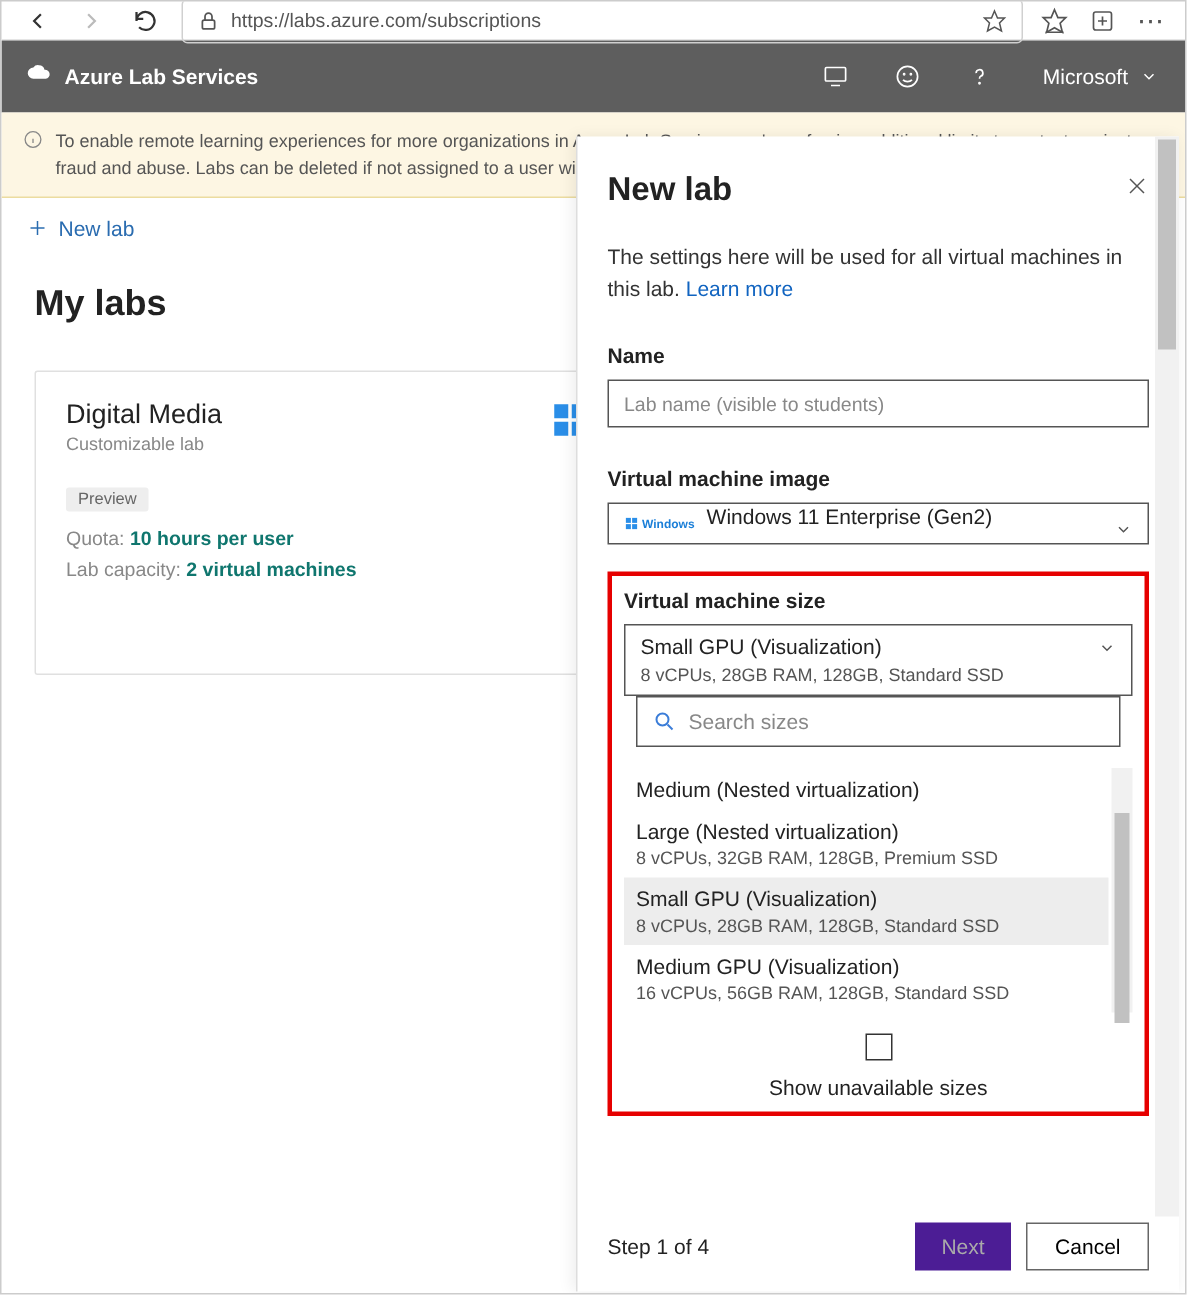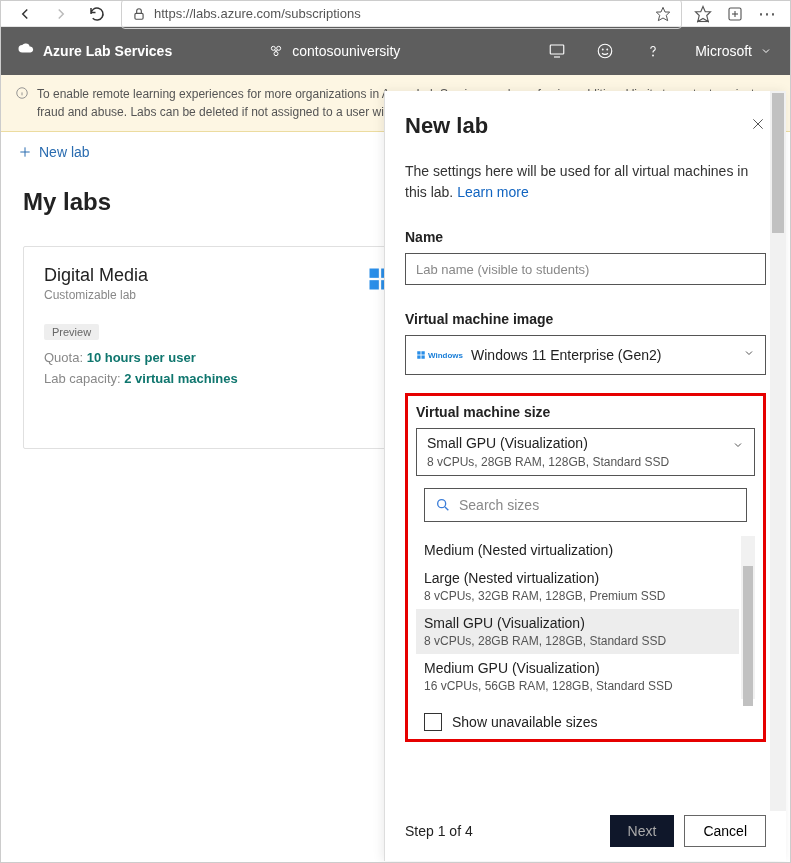--- a/index.html
+++ b/index.html
@@ -47,50 +47,50 @@
   .flyout-scroll-track { position:absolute; right:0; top:0; bottom:50px; width:16px; background:#f1f1f1;}
   .flyout-scroll-thumb { position:absolute; right:2px; top:2px; width:12px; height:140px; background:#c1c1c1;}
   .flyout-header { display: flex; align-items: center; justify-content: space-between; margin-bottom: 22px; }
   .flyout-title { font-size: 22px; font-weight: 600; color: #222; }
   .flyout-close { color: #666; cursor: pointer; }
   .flyout-desc { font-size: 14px; color: #333; line-height: 1.5; }
   .flyout-desc a { color: #1164c0; text-decoration: none; }
   .field-label { font-size: 14px; font-weight: 600; color: #222; margin-top: 26px; margin-bottom: 8px; }
   .text-input { width: 100%; height: 32px; border: 1px solid #555; padding: 0 10px; font-size: 13px; color: #555; }
   .text-input::placeholder { color: #888; }
-  .vm-image-select { width: 100%; height: 40px; border: 1px solid #555; display: flex; align-items: center; padding: 0 10px; gap: 8px; font-size: 14px; color: #222; position: relative; }
+  .vm-image-select { width: 100%; height: 28px; border: 1px solid #555; display: flex; padding: 0 10px; gap: 8px; font-size: 14px; color: #222; position: relative; }
   .vm-image-select .chev { position: absolute; right: 10px; top: 10px; color: #555; }
   .win-small { font-size: 8px; color: #1b7fd8; font-weight: 600; display:flex; align-items:center; gap:2px;}
 
   .red-box { border: 3px solid #e60000; padding: 8px; margin-top: 18px; }
   .vm-size-select { border: 1px solid #555; padding: 6px 10px; display: flex; flex-direction: column; position: relative; }
   .vm-size-select .sel-name { font-size: 14px; color: #222; }
   .vm-size-select .sel-spec { font-size: 12px; color: #555; margin-top: 4px; }
   .vm-size-select .chev { position: absolute; right: 10px; top: 8px; color: #555; }
 
-  .dropdown-open { margin-top: 12px; }
+  .dropdown-open { }
   .search-box { border: 1px solid #555; height: 34px; display: flex; align-items: center; padding: 0 10px; gap: 8px; font-size: 14px; color: #888; margin: 0 8px; }
   .options-wrap { position:relative; margin-top: 14px; }
   .options-list { max-height: 210px; overflow: hidden; padding-right:16px;}
   .option { padding: 6px 8px; }
   .option.selected { background: #ededed; }
   .opt-name { font-size: 14px; color: #222; }
   .opt-spec { font-size: 12px; color: #555; margin-top: 3px; }
   .inner-track { position:absolute; right:0; top:0; bottom:0; width:14px; background:#f1f1f1;}
   .inner-thumb { position:absolute; right:2px; top:30px; width:10px; height:140px; background:#c1c1c1;}
 
-  .checkbox-row { display: flex; align-items: center; gap: 10px; margin-top: 14px; padding: 0 8px; }
+  .checkbox-row { display: flex; align-items: center; gap: 10px; margin-top: 14px; padding: 0 8px; flex-direction: column; }
   .checkbox-box { width: 18px; height: 18px; border: 1px solid #333; }
   .checkbox-label { font-size: 14px; color: #222; }
 
   .flyout-footer { margin-top: auto; display: flex; align-items: center; padding-top: 14px; }
   .step-text { font-size: 14px; color: #222; }
   .footer-btns { margin-left: auto; display: flex; gap: 10px; }
   .btn { height: 32px; padding: 0 18px; font-size: 14px; display: flex; align-items: center; border: 1px solid #666; background: #fff; }
-  .btn.primary-disabled { background: #0f172a; color: #aaa; border: none; }
+  .btn.primary-disabled { background: #4c1d95; color: #aaa; border: none; }
 </style>
 </head>
 <body>
 
 <div class="browser-bar">
   <div class="nav-btn">
     <svg width="18" height="18" viewBox="0 0 24 24" fill="none" stroke="#333" stroke-width="2">
         <path d="M15 18l-6-6 6-6"></path>
       </svg>
   </div>
@@ -131,30 +131,20 @@
 </div>
 
 <div class="azure-header">
   <div class="brand">
     <svg viewBox="0 0 24 24">
         <path d="M12 2a5 5 0 0 1 4.9 4A4 4 0 0 1 18 14H7a5 5 0 0 1 0-10 5 5 0 0 1 5-2z"></path>
       </svg>
     <span>Azure Lab Services</span>
   </div>
   <div style="width:60px"></div>
-  <div class="org">
-    <svg width="16" height="16" viewBox="0 0 24 24" fill="none" stroke="#fff" stroke-width="1.5">
-        <circle cx="8" cy="8" r="3"></circle>
-        <circle cx="16" cy="8" r="3"></circle>
-        <circle cx="12" cy="16" r="3"></circle>
-        <line x1="10" y1="10" x2="12" y2="13"></line>
-        <line x1="14" y1="10" x2="12" y2="13"></line>
-      </svg>
-    <span>contosouniversity</span>
-  </div>
   <div class="header-icons">
     <div class="header-icon">
       <svg width="18" height="18" viewBox="0 0 24 24" fill="none" stroke="#fff" stroke-width="1.5">
           <rect x="3" y="4" width="18" height="12" rx="1"></rect>
           <line x1="8" y1="20" x2="16" y2="20"></line>
         </svg>
     </div>
     <div class="header-icon">
       <svg width="18" height="18" viewBox="0 0 24 24" fill="none" stroke="#fff" stroke-width="1.5">
           <circle cx="12" cy="12" r="9"></circle>

